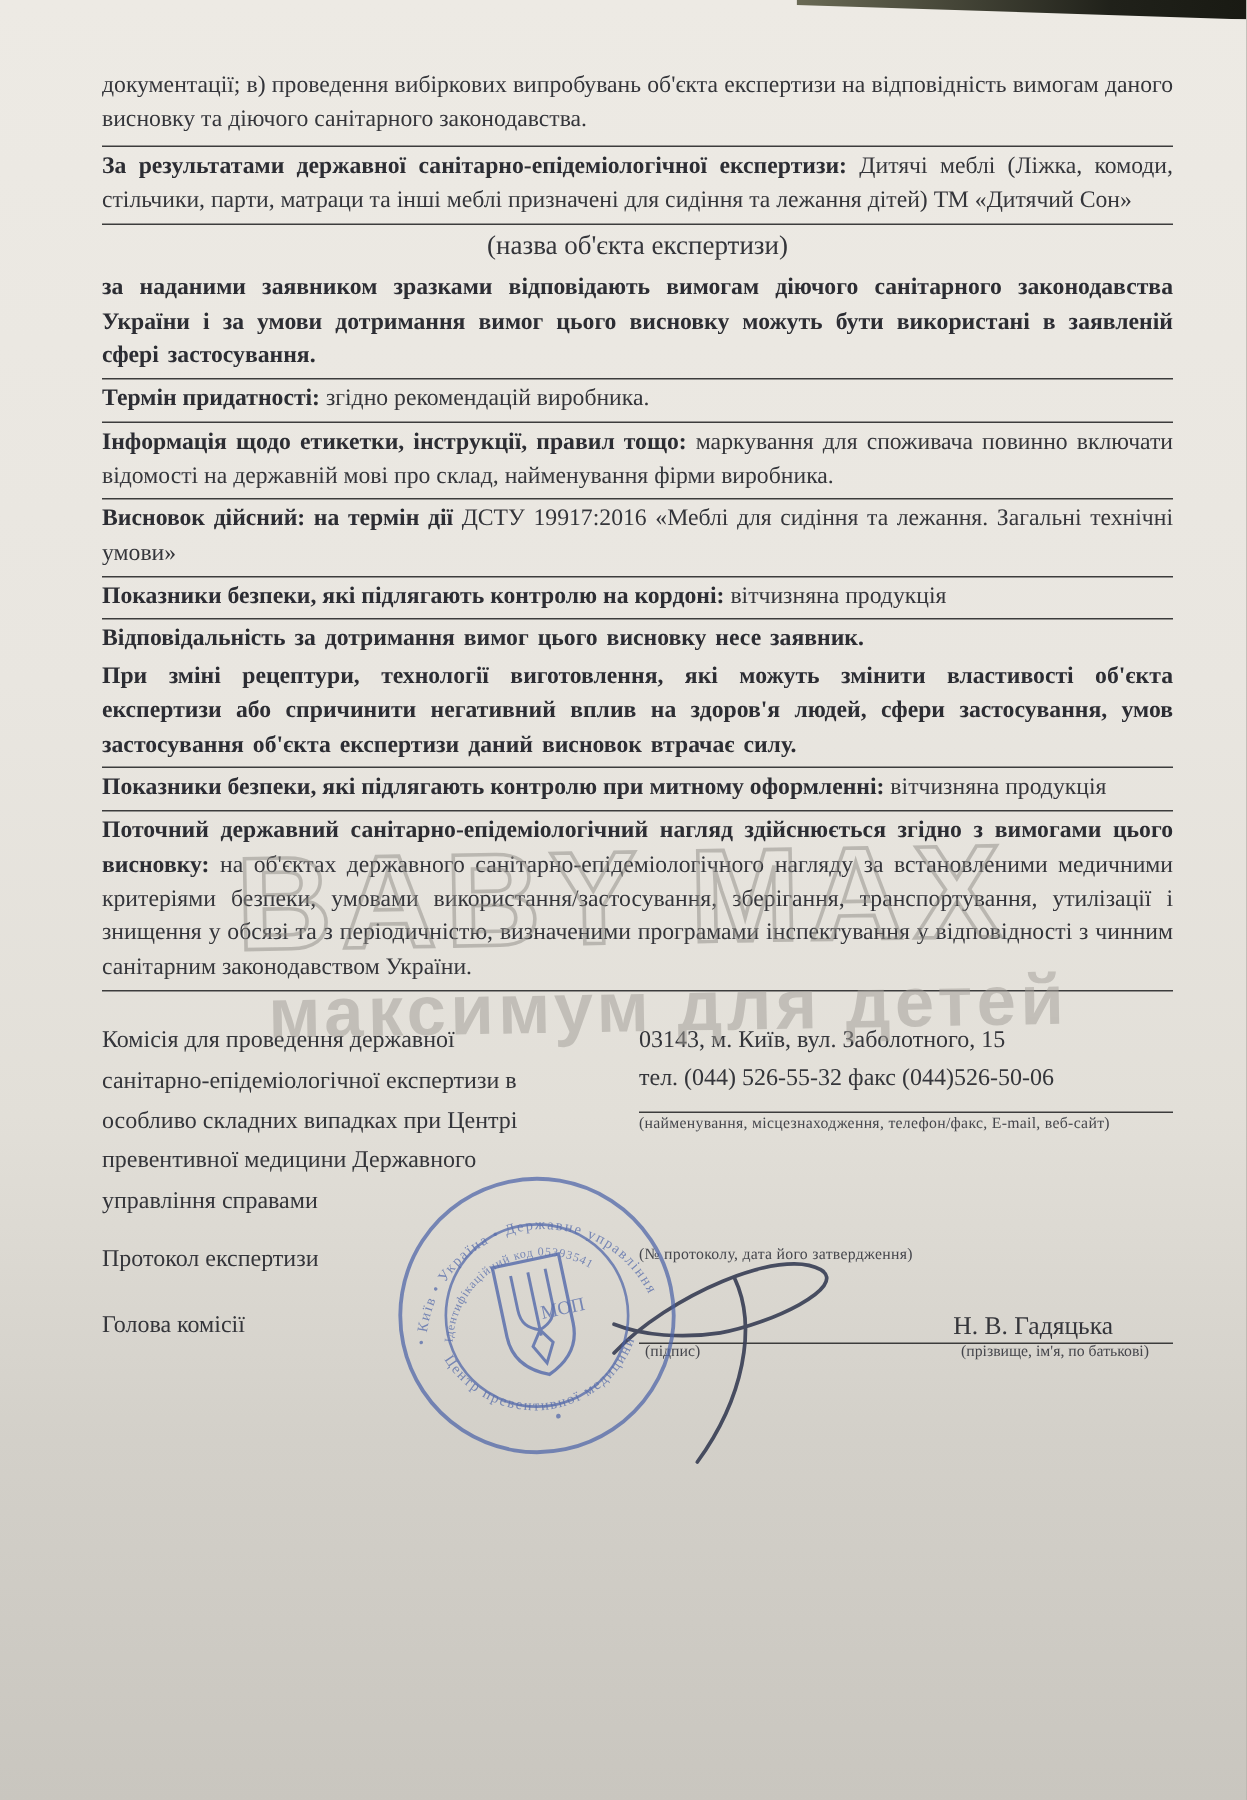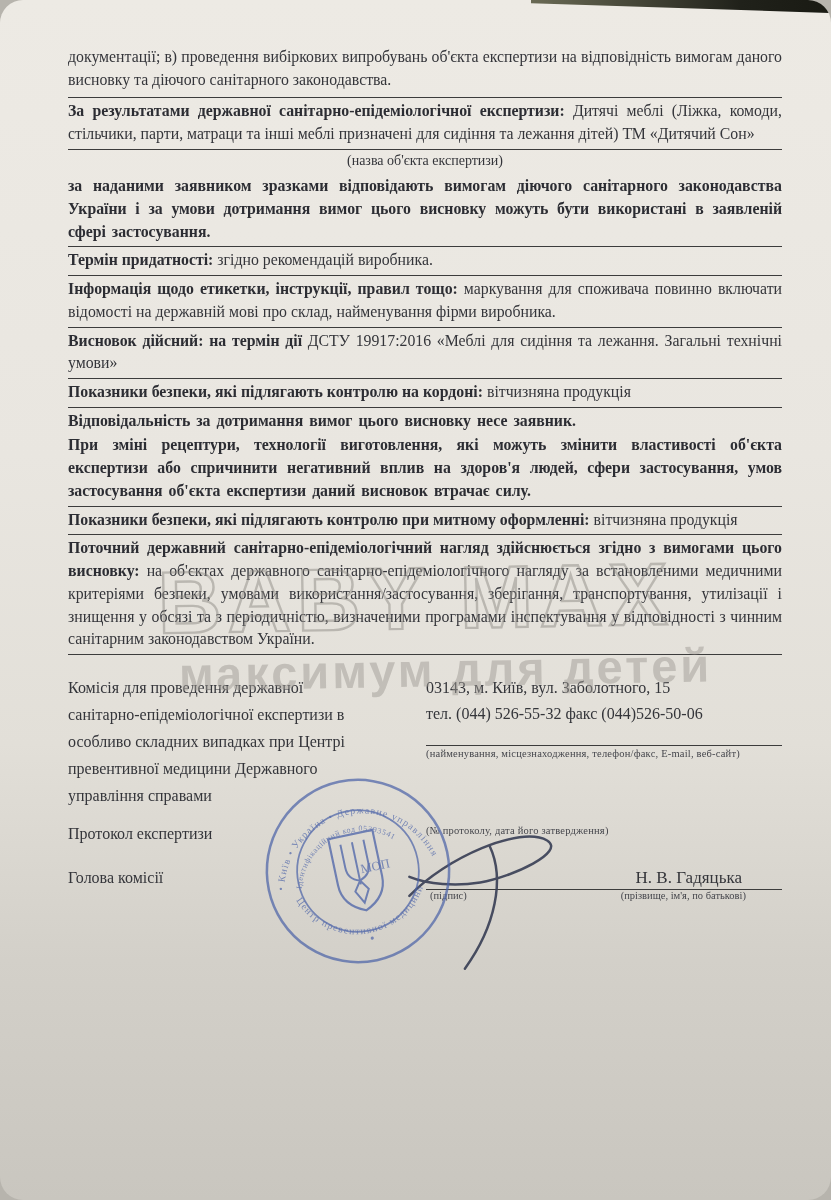--- a/index.html
+++ b/index.html
@@ -5,56 +5,55 @@
   html,body{margin:0;padding:0;background:#b7b4ad;}
   .sheet{
     position:relative;
     width:831px;height:1200px;
     margin:0 auto;
     overflow:hidden;
     background:
       linear-gradient(180deg,#edeae4 0%,#e9e6e0 38%,#e2dfd8 62%,#d3d0c9 80%,#c9c6bf 100%);
     font-family:"Liberation Serif","DejaVu Serif",serif;
     color:#34353a;
-    border-radius:23px;
   }
   .photo-strip{position:absolute;top:0;right:0;width:300px;height:13px;
     background:linear-gradient(90deg,#6a6a55,#20211a 70%,#191a13);
     clip-path:polygon(0 0,100% 0,100% 100%,0 25%);}
   .content{padding:46px 49px 0 68px;position:relative;}
   
   .doc-table{font-size:15.8px;line-height:1.44;}
   .doc-table p{margin:0;}
   .intro{text-align:justify;padding-bottom:6px;}
   .trow{border-bottom:1.4px solid #3c3c3c;padding:2px 0 3px 0;text-align:justify;}
   .trow.first{border-top:1.4px solid #3c3c3c;}
   .b{font-weight:bold;color:#2c2d33;}
-  .caption-row{text-align:center;font-size:14px;padding:1px 0 2px 0;}
+  .caption-row{text-align:center;font-size:18px;padding:1px 0 2px 0;}
   .boldpar{font-weight:bold;color:#2c2d33;text-align:justify;word-spacing:2px;}
   .gap-p{margin-top:2px !important;}
   
   .bottom{position:relative;margin-top:20px;font-size:16px;}
   .commission-row{display:flex;}
   .comm-left{width:352px;line-height:1.68;white-space:pre-line;}
   .comm-right{flex:1;padding-left:6px;line-height:1.6;}
   .addr{display:block;}
-  .phone{display:inline-block;width:100%;border-bottom:1.4px solid #3c3c3c;padding-bottom:19px;}
+  .phone{display:inline-block;width:100%;border-bottom:1.4px solid #3c3c3c;padding-bottom:9px;}
   .small-cap{font-size:10.5px;color:#45464c;letter-spacing:.2px;}
   .protocol-row{display:flex;margin-top:16px;}
   .proto-label{width:352px;}
   .proto-field{flex:1;padding-left:6px;}
   .proto-line{display:block;border-bottom:1.4px solid #3c3c3c;padding:0 2px 2px 2px;white-space:pre;}
   .head-row{display:flex;margin-top:26px;}
   .head-label{width:352px;}
   .sig-area{flex:1;padding-left:6px;position:relative;}
   .sig-line{height:20px;border-bottom:1.4px solid #3c3c3c;position:relative;}
   .sig-name{position:absolute;right:40px;bottom:1px;font-size:17px;}
   .sig-caps{display:flex;font-size:10.5px;color:#45464c;}
   .cap-sign{margin-left:4px;}
-  .cap-name{margin-left:auto;margin-right:36px;}
+  .cap-name{margin-left:auto;margin-right:16px;}
   .autograph{position:absolute;left:-24px;top:-56px;width:220px;height:164px;pointer-events:none;}
   
   .stamp{position:absolute;left:192px;top:98px;width:196px;height:196px;
     transform:rotate(-12deg);opacity:.88;pointer-events:none;}
   
   .watermark{position:absolute;left:150px;top:542px;width:610px;opacity:.5;
     transform:rotate(-1deg);pointer-events:none;font-family:"Liberation Sans","DejaVu Sans",sans-serif;}
   .wm-line2{margin-top:-16px;padding-left:28px;font-size:47px;font-weight:800;
     color:#a19d97;letter-spacing:3px;}
 </style>

